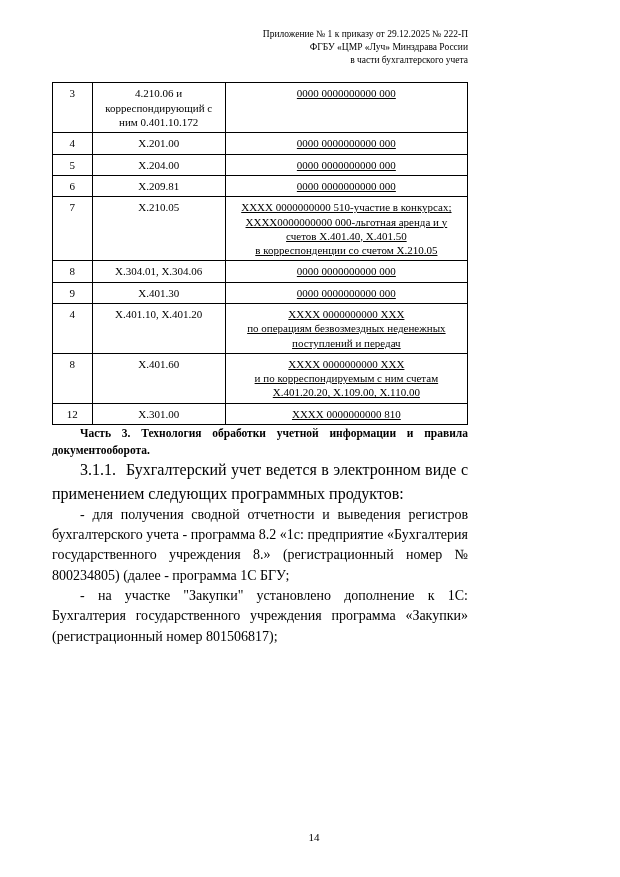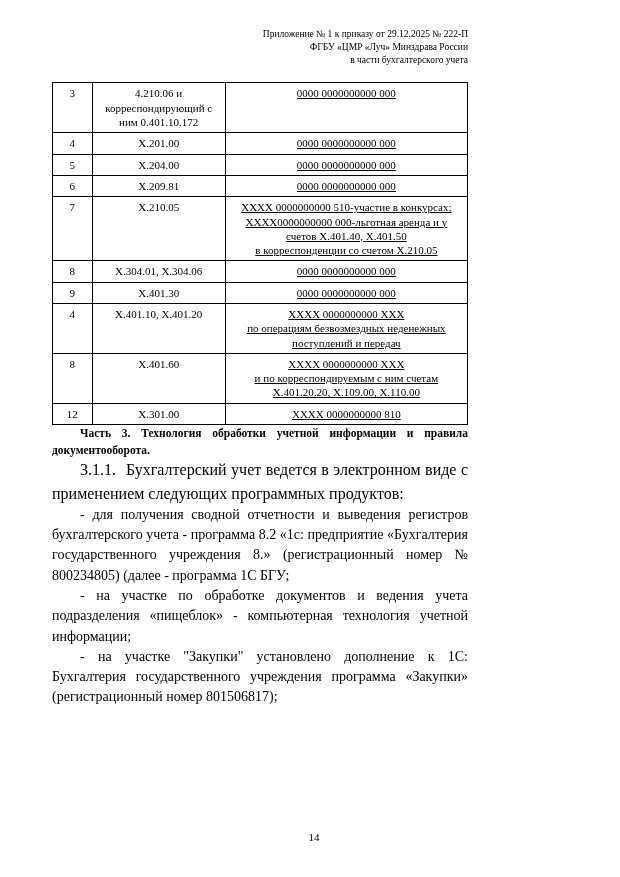--- a/index.html
+++ b/index.html
@@ -150,18 +150,17 @@
       </tr>
     </tbody>
   </table>
 
   <div class="sec-title"><span class="indent"></span><span>Часть 3. Технология обработки учетной информации и правила документооборота.</span></div>
 
 
   <div class="para"><span class="lead">3.1.1.</span><span>Бухгалтерский учет ведется в электронном виде с применением следующих программных продуктов:</span></div>
 
   <div class="bullet">- для получения сводной отчетности и выведения регистров бухгалтерского учета - программа 8.2 «1с: предприятие «Бухгалтерия государственного учреждения 8.» (регистрационный номер № 800234805) (далее - программа 1С БГУ;</div>
-  <div class="bullet">- на участке по обработке документов и ведения учета подразделения «пищеблок» - компьютерная технология учетной информации;</div>
   <div class="bullet">- на участке "Закупки" установлено дополнение к 1С: Бухгалтерия государственного учреждения программа «Закупки» (регистрационный номер 801506817);</div>
 
   <div class="page-number">14</div>
 
 </div>
 
 </body></html>

